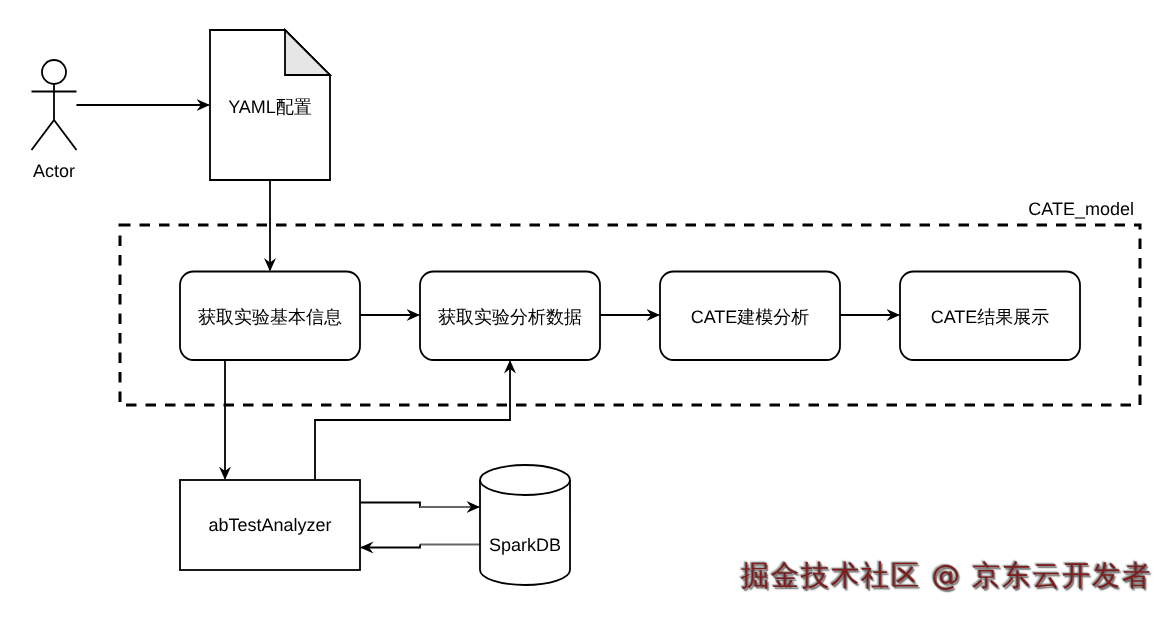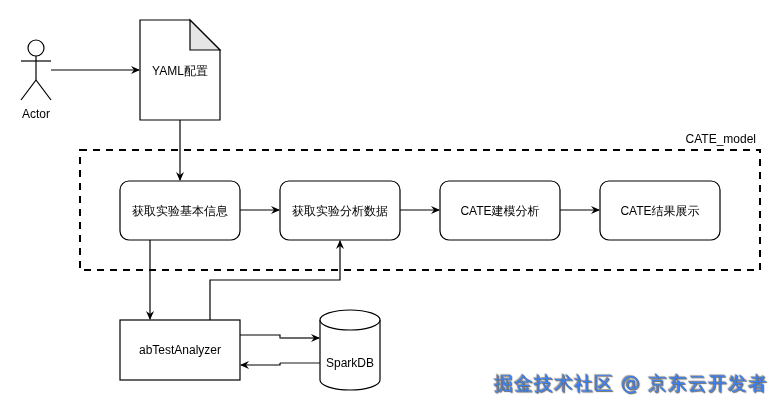--- a/index.html
+++ b/index.html
@@ -1,20 +1,20 @@
 <!DOCTYPE html>
 <html><head>
 <meta charset="utf-8">
 <style>
   html, body { margin:0; padding:0; background:#ffffff; }
   body { width:782px; height:411px; position:relative; overflow:hidden;
          font-family:"Liberation Sans", "DejaVu Sans", sans-serif; }
   svg { position:absolute; left:0; top:0; }
   .lbl { font-family:"Liberation Sans","DejaVu Sans",sans-serif; font-size:12px; fill:#000; }
-  .wm { position:absolute; right:14px; bottom:14px; font-size:19px; color:#3b82f6;
+  .wm { position:absolute; right:14px; bottom:14px; font-size:19px; color:#7f1d1d;
         font-family:"DejaVu Sans", sans-serif; letter-spacing:1px;
         text-shadow: 0 0 1px #555, 1px 1px 1px #666, -1px -1px 1px #999; }
 </style>
 </head>
 <body>
 
 <svg width="782" height="411" viewBox="0 0 782 411">
   <defs>
     <marker id="arr" markerWidth="10" markerHeight="10" refX="8" refY="5" orient="auto" markerUnits="userSpaceOnUse">
       <path d="M0,1 L9,5 L0,9 L3,5 Z" fill="#000"></path>

